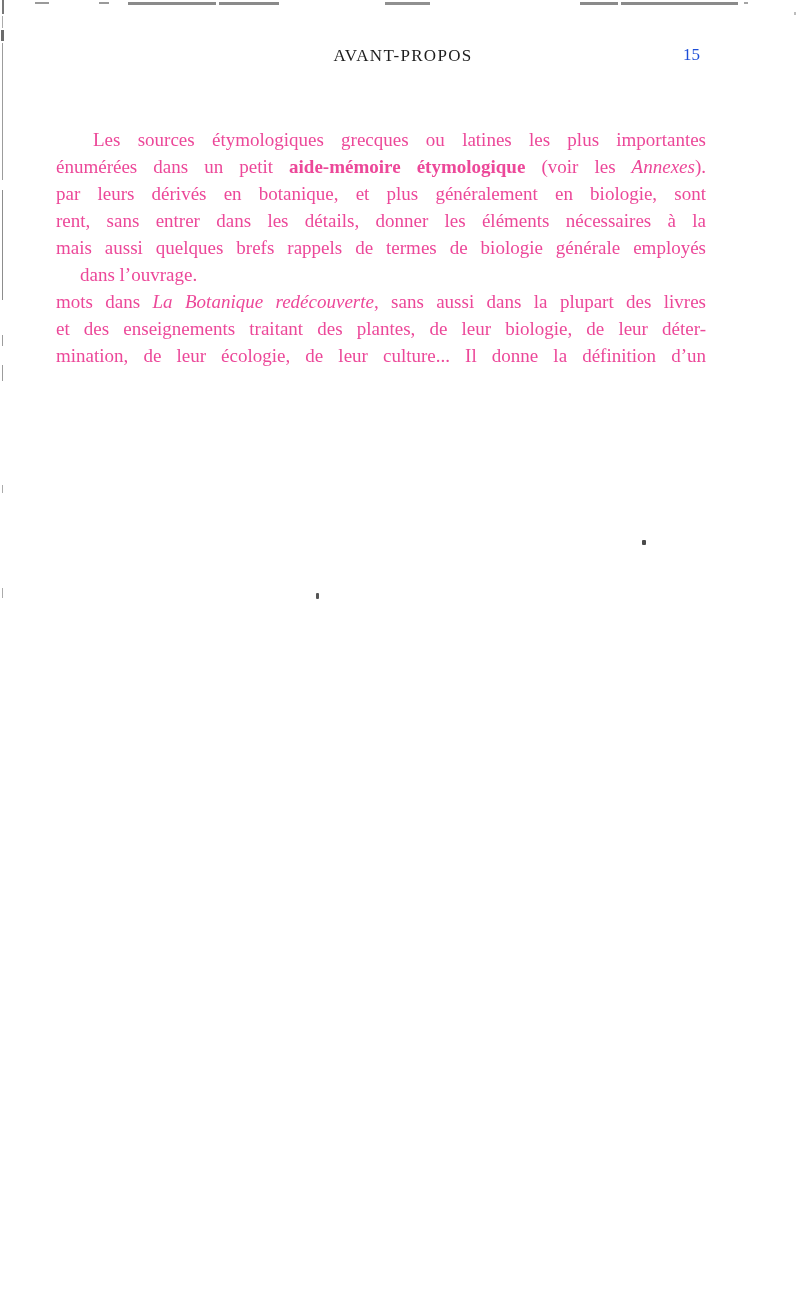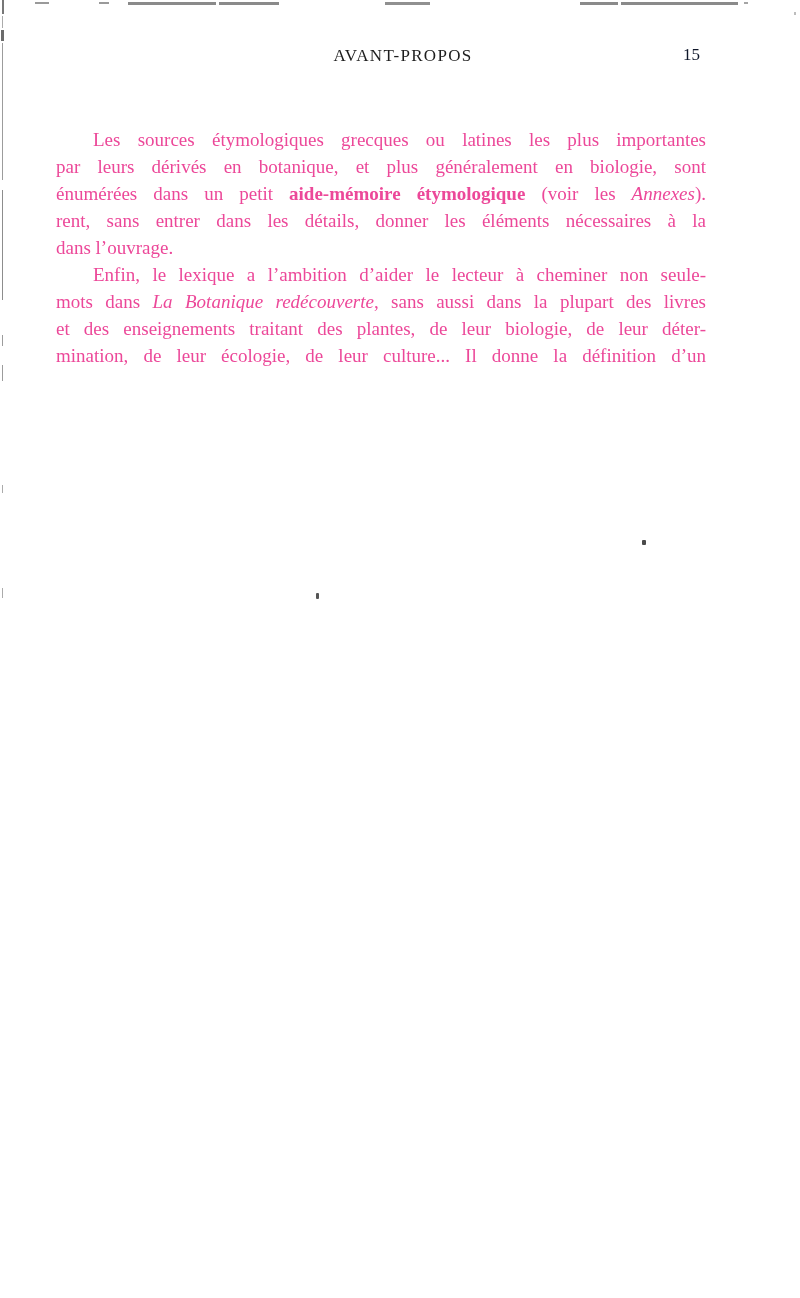--- a/index.html
+++ b/index.html
@@ -34,41 +34,42 @@
     font-size: 17px;
     letter-spacing: 1.3px;
     color: #1d1d1d;
     white-space: nowrap;
   }
   .page-number {
     position: absolute;
     right: 6px;
     top: -1px;
     font-size: 17px;
-    color: #0f172a;
+    color: #1d4ed8;
   }
 
   
   .text-block {
     position: absolute;
     left: 56px;
     top: 126px;
     width: 650px;
     font-size: 19px;
     line-height: 27px;
     color: #ec4899;
   }
   .line {
     text-align: justify;
     text-align-last: justify;
     white-space: normal;
   }
   .line.no-just {
     text-align: right;
     text-align-last: left;
+    margin-left: 24px;
   }
   .line.indent {
     text-indent: 37px;
   }
   .seg-bold   { font-weight: 700; }
   .seg-italic { font-style: italic; }
 
   
   .art { position: absolute; background: #8f8f8f; }
   
@@ -130,28 +131,28 @@
   </div>
 
   <div class="header">
     <span class="running-title">AVANT-PROPOS</span>
     <span class="page-number">15</span>
   </div>
 
   <div class="text-block">
       <div>
         <div class="line indent"><span>Les sources étymologiques grecques ou latines les plus importantes</span></div>
+        <div class="line"><span>énumérées dans un petit </span><span class="seg-bold">aide-mémoire étymologique</span><span> (voir les </span><span class="seg-italic">Annexes</span><span>).</span></div>
         <div class="line"><span>par leurs dérivés en botanique, et plus généralement en biologie, sont</span></div>
-        <div class="line"><span>énumérées dans un petit </span><span class="seg-bold">aide-mémoire étymologique</span><span> (voir les </span><span class="seg-italic">Annexes</span><span>).</span></div>
       </div>
       <div>
         <div class="line"><span>rent, sans entrer dans les détails, donner les éléments nécessaires à la</span></div>
+        <div class="line"><span>mais aussi quelques brefs rappels de termes de biologie générale employés</span></div>
         <div class="line no-just"><span>dans l’ouvrage.</span></div>
       </div>
       <div>
-        <div class="line indent"><span>Enfin, le lexique a l’ambition d’aider le lecteur à cheminer non seule-</span></div>
         <div class="line"><span>mots dans </span><span class="seg-italic">La Botanique redécouverte</span><span>, sans aussi dans la plupart des livres</span></div>
         <div class="line"><span>et des enseignements traitant des plantes, de leur biologie, de leur déter-</span></div>
         <div class="line"><span>mination, de leur écologie, de leur culture... Il donne la définition d’un</span></div>
       </div>
     </div>
 
 </div>
 
 </body></html>

